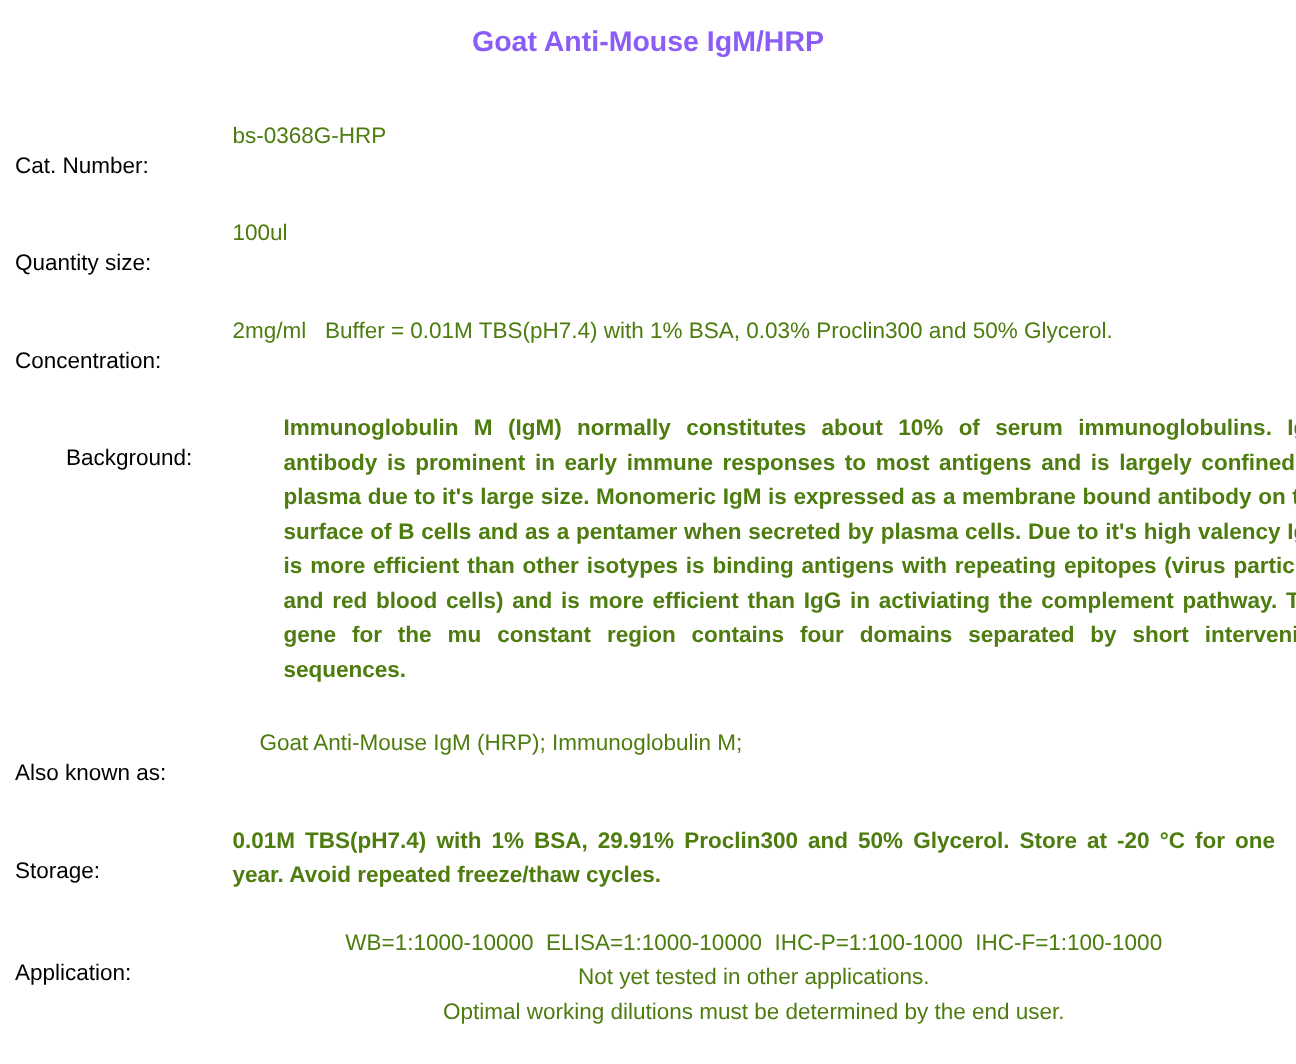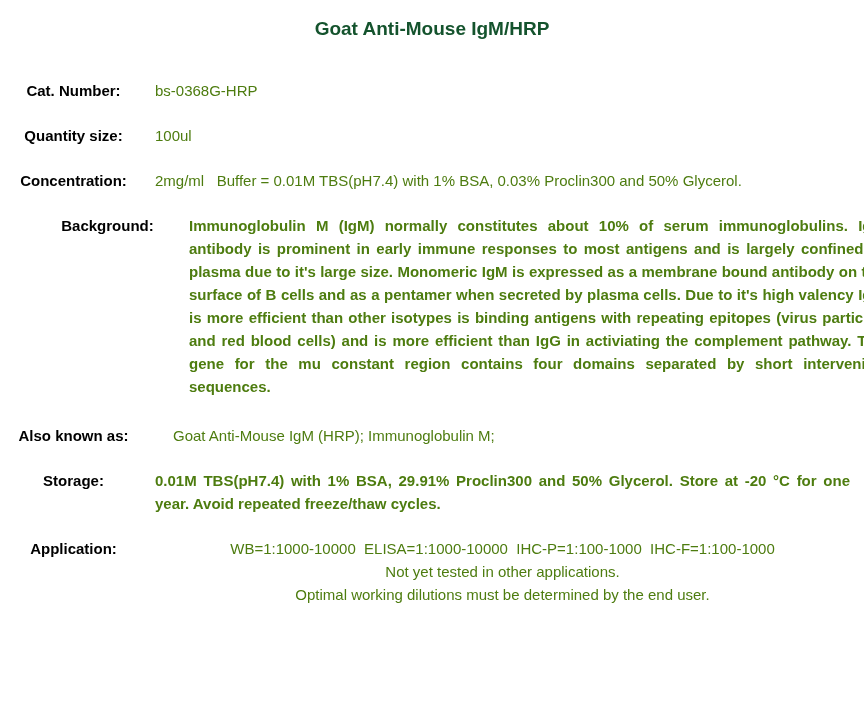--- a/index.html
+++ b/index.html
@@ -10,36 +10,37 @@
     overflow: hidden;
   }
   .page {
     width: 864px; height: 709px;
     padding-top: 17px;
   }
   .doc-title {
     text-align: center;
     font-size: 19px;
     font-weight: bold;
-    color: #14532d;
+    color: #8b5cf6;
     line-height: 24px;
     margin-bottom: 38px;
   }
   .row {
     display: flex;
     padding-left: 10px;
   }
   .row-label {
     flex: none;
     width: 127px;
-    text-align: center;
-    font-weight: bold;
+    text-align: left;
+    font-weight: normal;
     font-size: 15px;
     color: #000000;
     line-height: 23px;
+    margin-top: 20px;
   }
   .row-value {
     flex: none;
     margin-left: 18px;
     width: 695px;
     font-size: 15px;
     color: #4d7c0f;
     line-height: 23px;
   }
   .justify { text-align: justify; font-weight: bold; }

